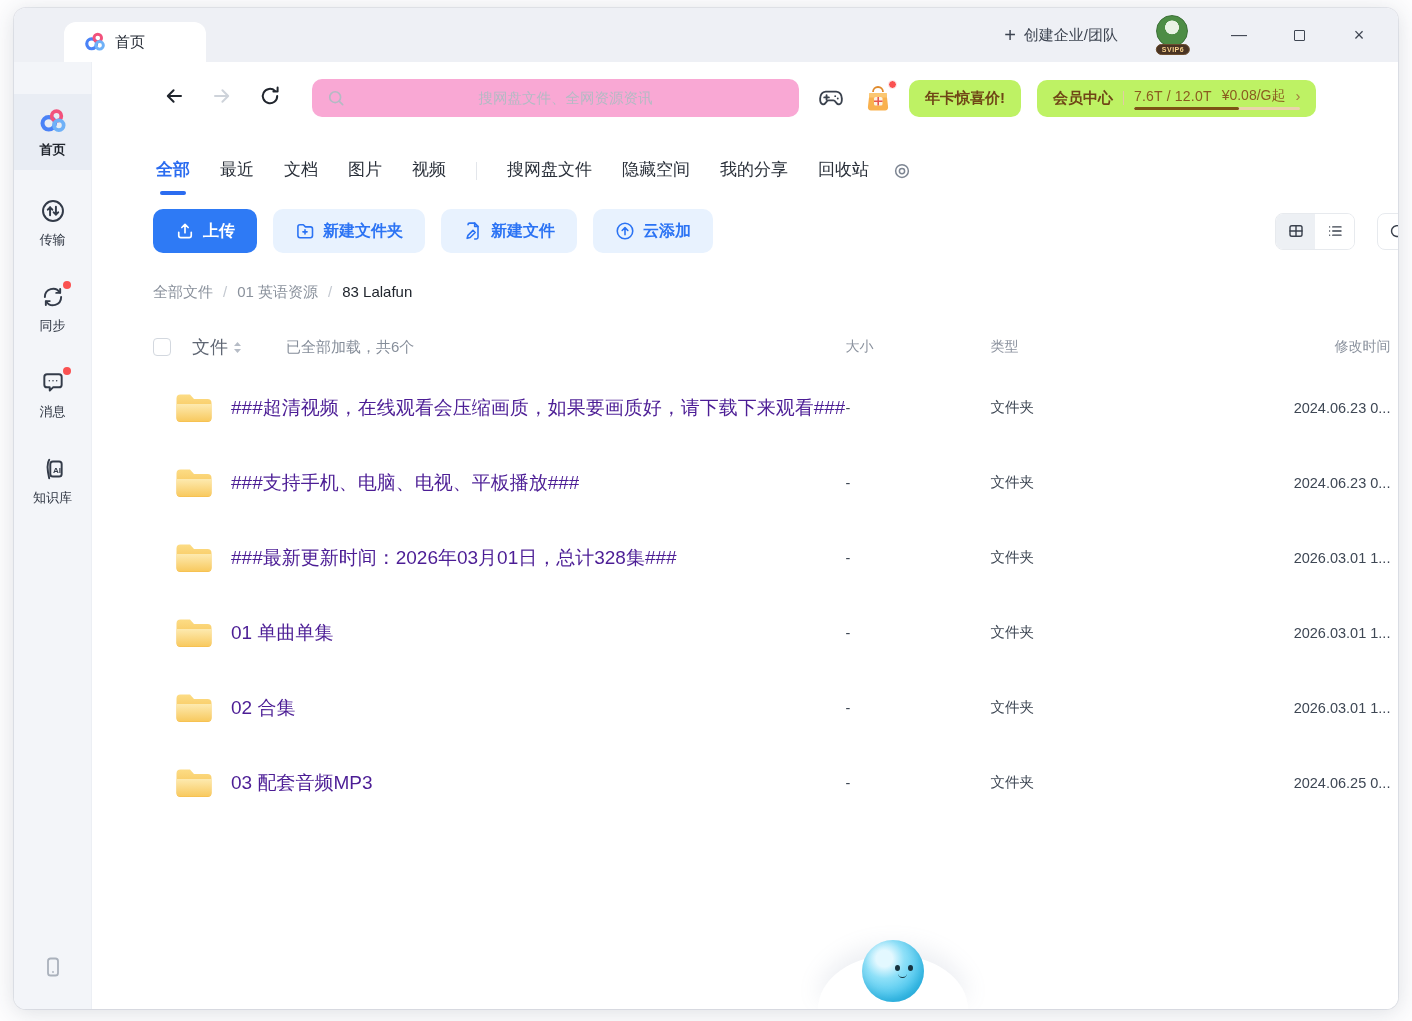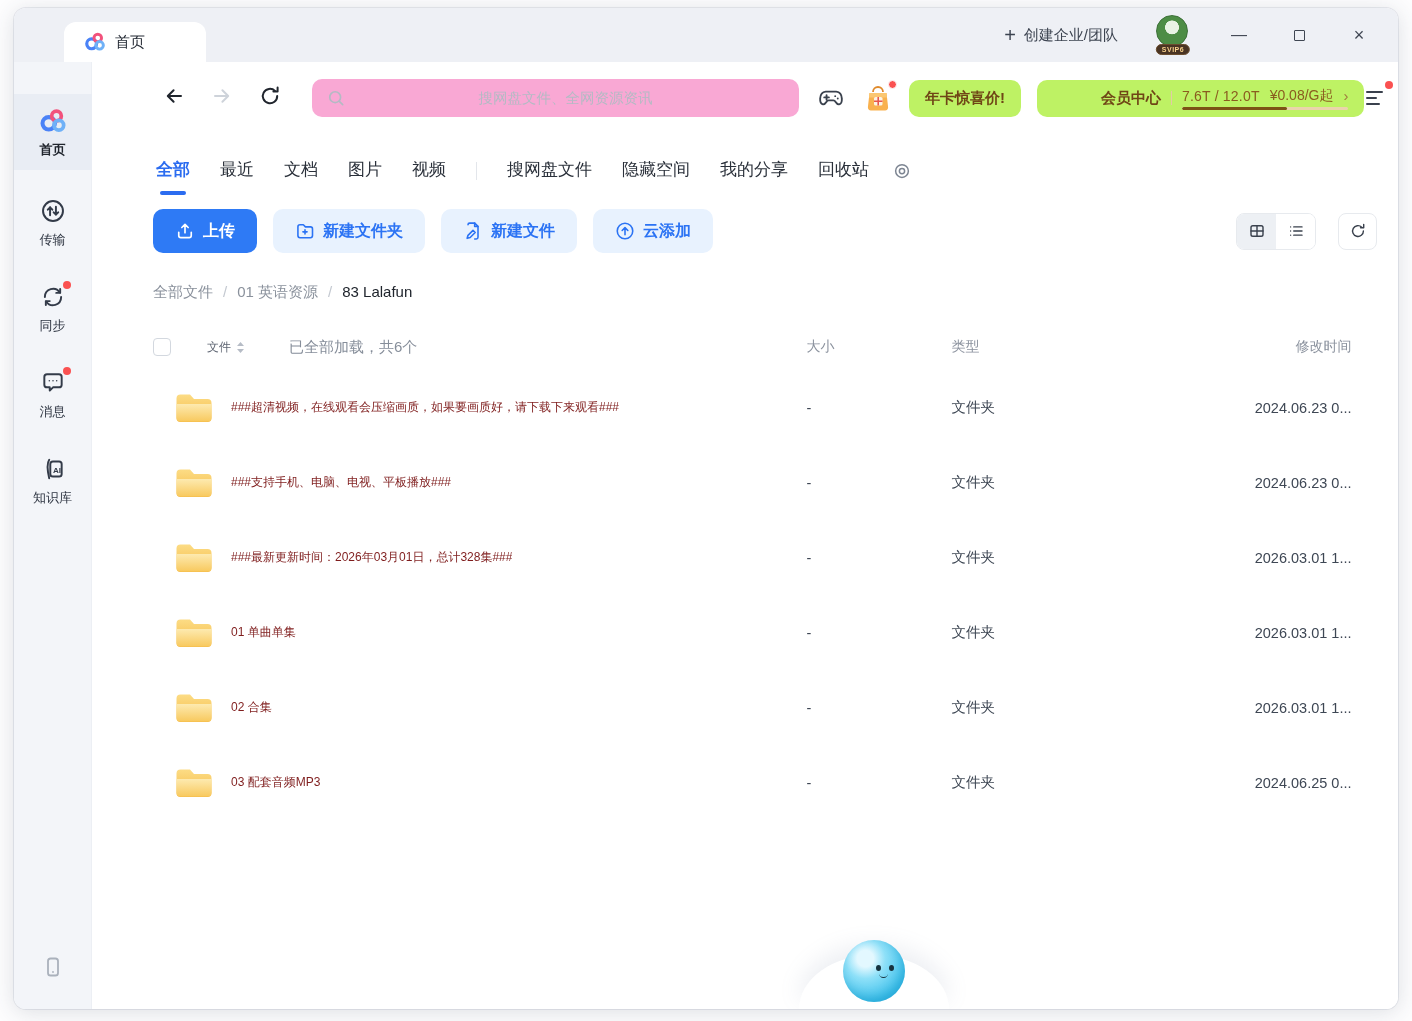--- a/index.html
+++ b/index.html
@@ -53,21 +53,21 @@
     display:flex; align-items:center; padding:0 14px; position:relative; }
   .search-box input { flex:1; border:none; outline:none; background:transparent; text-align:center;
     font-size:14.5px; color:#333; font-family:inherit; }
   .search-box input::placeholder { color:#b4bac4; }
   .tool-icon { margin-left:18px; position:relative; cursor:pointer; display:flex; }
   .tool-icon .dot { top:-3px; right:-4px; width:9px; height:9px; border:1.5px solid #fff; }
   .pill { margin-left:16px; height:37px; background:#bef264; border-radius:10px; display:flex; align-items:center;
     padding:0 16px; cursor:pointer; white-space:nowrap; }
   .pill-annual { font-size:15px; font-weight:bold; color:#6f4616; }
   .pill-member { gap:10px; }
-  .member-label { font-size:15px; font-weight:bold; color:#6f4616;margin-left:48px; }
+  .member-label { font-size:15px; font-weight:bold; color:#6f4616; }
   .pill-divider { width:1px; height:14px; background:#e2cba4; }
   .storage { display:flex; flex-direction:column; gap:2px; }
   .storage-line { display:flex; align-items:center; gap:10px; font-size:14px; color:#8a5c1f; }
   .storage-usage { letter-spacing:.2px; }
   .storage-bar { height:3px; border-radius:2px; background:#ead4ab; width:100%; overflow:hidden; }
   .storage-bar .fill { height:100%; width:63%; background:#7c5315; border-radius:2px; }
   .chev { color:#a07a3e; font-size:15px; }
   .menu-btn { margin-left:auto; position:relative; cursor:pointer; display:flex; flex-direction:column; gap:4px; padding:4px 2px; }
   .menu-btn i { display:block; height:2px; background:#3a414d; border-radius:1px; }
   .menu-btn i:nth-child(1){ width:17px; } .menu-btn i:nth-child(2){ width:11px; } .menu-btn i:nth-child(3){ width:14px; }
@@ -102,28 +102,28 @@
   .crumb-sep { color:#c3c8d0; }
   .crumb.current { color:#20252d; cursor:default; }
 
   
   .table-header { margin:24px 64px 0 61px; height:42px; display:flex; align-items:center; flex:none; color:#8b929e; font-size:14px; }
   .col-name { flex:1; display:flex; align-items:center; min-width:0; }
   .col-size { width:145px; flex:none; }
   .col-type { width:200px; flex:none; }
   .col-time { width:200px; flex:none; text-align:right; }
   .checkbox { width:18px; height:18px; border:1.5px solid #d3d8df; border-radius:4px; background:#fff; cursor:pointer; flex:none; }
-  .file-col-label { margin-left:36px; font-size:12px; color:#5f6673; cursor:pointer; }
+  .file-col-label { margin-left:21px; font-size:18px; color:#5f6673; cursor:pointer; }
   .sort-ic { margin-left:5px; cursor:pointer; display:flex; }
   .load-status { margin-left:44px; font-size:15px; color:#868e9a; }
 
   .rows { margin:2px 64px 0 61px; flex:none; }
   .file-row { height:75px; display:flex; align-items:center; cursor:pointer; }
   .folder-ic { width:38px; height:31px; flex:none; margin-right:18px; margin-left:22px; }
-  .file-name { font-size:12px; color:#7f1d1d; overflow:hidden; text-overflow:ellipsis; white-space:nowrap; }
+  .file-name { font-size:19px; color:#4c1d95; overflow:hidden; text-overflow:ellipsis; white-space:nowrap; }
   .cell-size, .cell-type, .cell-time { font-size:14.5px; color:#3e4754; }
 
   
   .mascot-area { position:absolute; bottom:0; left:50%; transform:translateX(40px); width:160px; height:62px; pointer-events:none; }
   .mound { position:absolute; bottom:0; left:50%; transform:translateX(-50%); width:150px; height:54px;
     background:#fff; border-radius:75px 75px 0 0 / 54px 54px 0 0; box-shadow:0 -10px 22px rgba(130,145,170,.14); }
   .bubble { position:absolute; bottom:7px; left:50%; transform:translateX(-50%); width:62px; height:62px; border-radius:50%;
     background:radial-gradient(circle at 36% 30%, #e3f8ff 0 14%, #8ee0f8 34%, #3fc2ec 72%, #22abdc 100%);
     box-shadow:inset -3px -5px 10px rgba(0,120,170,.25); pointer-events:auto; cursor:pointer; }
   .bubble .eye { position:absolute; top:25px; width:5px; height:6px; background:#17323e; border-radius:50%; }

